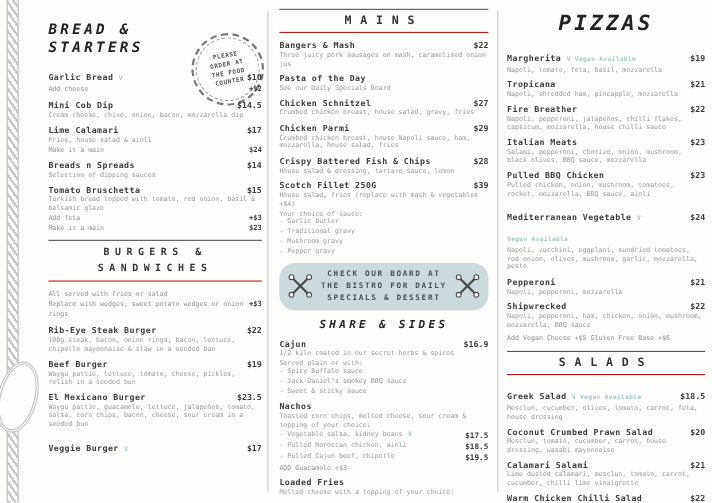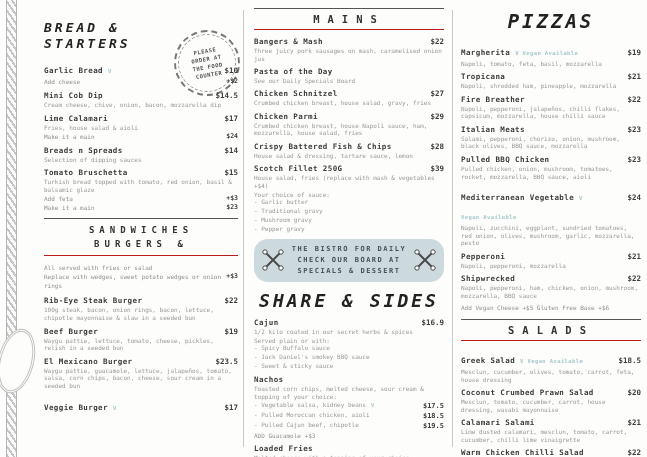--- a/index.html
+++ b/index.html
@@ -30,21 +30,21 @@
     letter-spacing:1px;padding:0 5px;line-height:1.3;}
   
   .stamp{position:absolute;left:174px;top:30px;width:62px;height:62px;border:2px dashed #777;
     border-radius:50%;transform:rotate(-10deg);display:flex;align-items:center;justify-content:center;background:#fdfdfb;}
   .stamp-inner{position:absolute;inset:2px;border:1px dashed #999;border-radius:50%;}
   .stamp-text{font-size:5.5px;font-weight:bold;color:#555;text-align:center;line-height:1.5;letter-spacing:.5px;}
 
   
   .h-it{font-style:italic;font-weight:bold;color:#222;}
   .h-bread{font-size:13px;letter-spacing:3px;line-height:1.2;margin:12px 0 7px;}
-  .h-share{font-size:18px;letter-spacing:3px;text-align:center;margin:8px 0 7px;}
+  .h-share{font-size:10px;letter-spacing:3px;text-align:center;margin:8px 0 7px;}
   .h-pizzas{font-size:19px;letter-spacing:3px;text-align:center;margin:4px 0 8px;}
   .ruled{border-top:1px solid #555;border-bottom:1px solid #b91c1c;text-align:center;
     font-weight:bold;color:#333;padding:4px 0;margin-bottom:7px;}
   .ruled-1{font-size:10.5px;letter-spacing:8px;}
   .ruled-2{font-size:9px;letter-spacing:5px;line-height:1.6;}
 
   
   .item{margin-bottom:4.5px;}
   .row{display:flex;justify-content:space-between;align-items:baseline;gap:21px;}
   .nm{font-weight:bold;font-size:7.5px;letter-spacing:.4px;color:#3c3c3c;white-space:nowrap;}
@@ -138,22 +138,22 @@
         <span>Add feta</span>
         <span class="pr">+$3</span>
       </div>
     <div class="sub">
         <span>Make it a main</span>
         <span class="pr">$23</span>
       </div>
   </div>
 
   <div class="ruled ruled-2">
+    <div>BURGERS &amp;</div>
     <div>SANDWICHES</div>
-    <div>BURGERS &amp;</div>
   </div>
   <div class="notes">
     <div class="sub">
         <span>All served with fries or salad</span>
       </div>
     <div class="sub">
         <span>Replace with wedges, sweet potato wedges or onion rings</span>
         <span class="pr">+$3</span>
       </div>
   </div>
@@ -255,22 +255,22 @@
           <line x1="20" y1="4" x2="4" y2="20"></line>
         </g>
       <g fill="#fff" stroke="#4a4a4a" stroke-width="1">
           <circle cx="4" cy="4" r="2.2"></circle>
           <circle cx="20" cy="4" r="2.2"></circle>
           <circle cx="4" cy="20" r="2.2"></circle>
           <circle cx="20" cy="20" r="2.2"></circle>
         </g>
     </svg>
     <div class="banner-text">
+      <div>CHECK OUR BOARD AT</div>
       <div>THE BISTRO FOR DAILY</div>
-      <div>CHECK OUR BOARD AT</div>
       <div>SPECIALS &amp; DESSERT</div>
     </div>
     <svg class="oars" width="24" height="24" viewBox="0 0 24 24">
       <g stroke="#4a4a4a" stroke-width="2" stroke-linecap="round">
           <line x1="4" y1="4" x2="20" y2="20"></line>
           <line x1="20" y1="4" x2="4" y2="20"></line>
         </g>
       <g fill="#fff" stroke="#4a4a4a" stroke-width="1">
           <circle cx="4" cy="4" r="2.2"></circle>
           <circle cx="20" cy="4" r="2.2"></circle>

